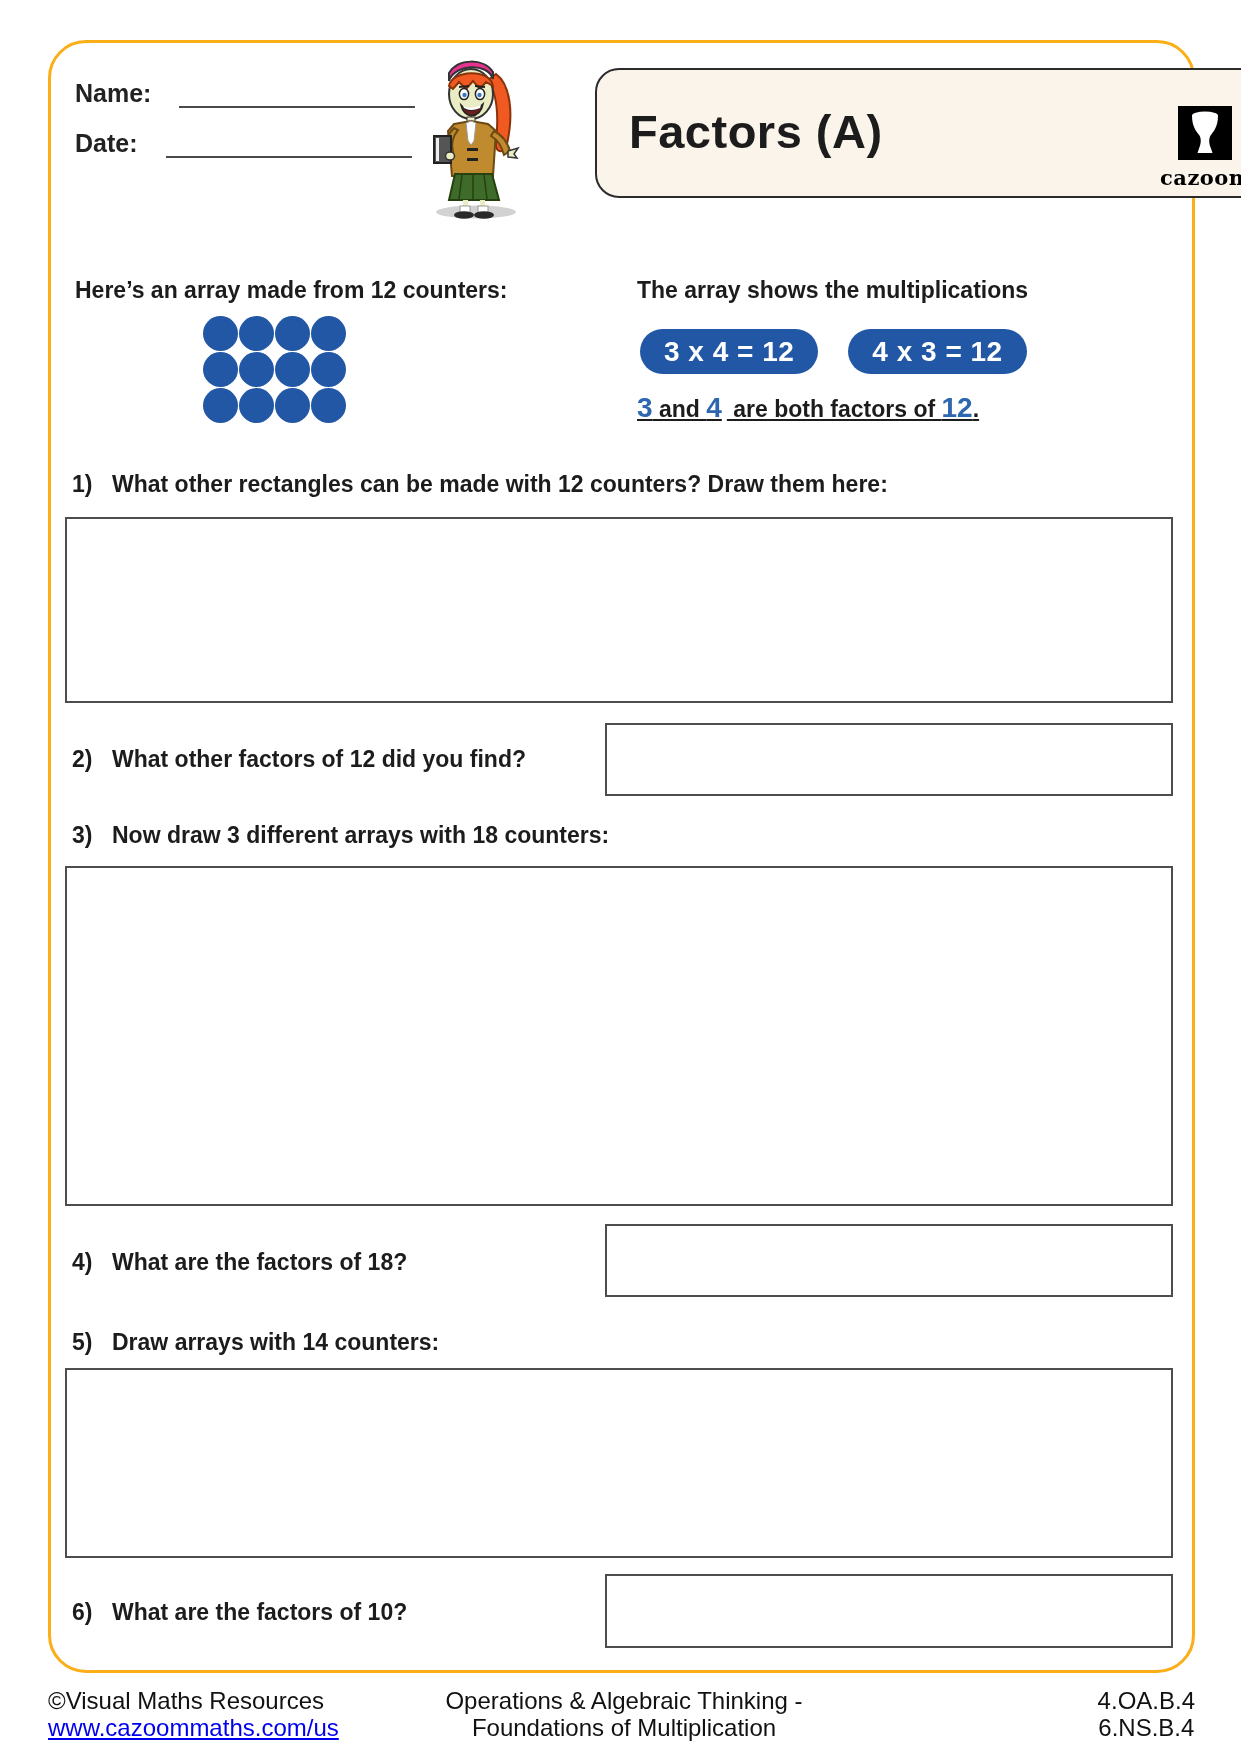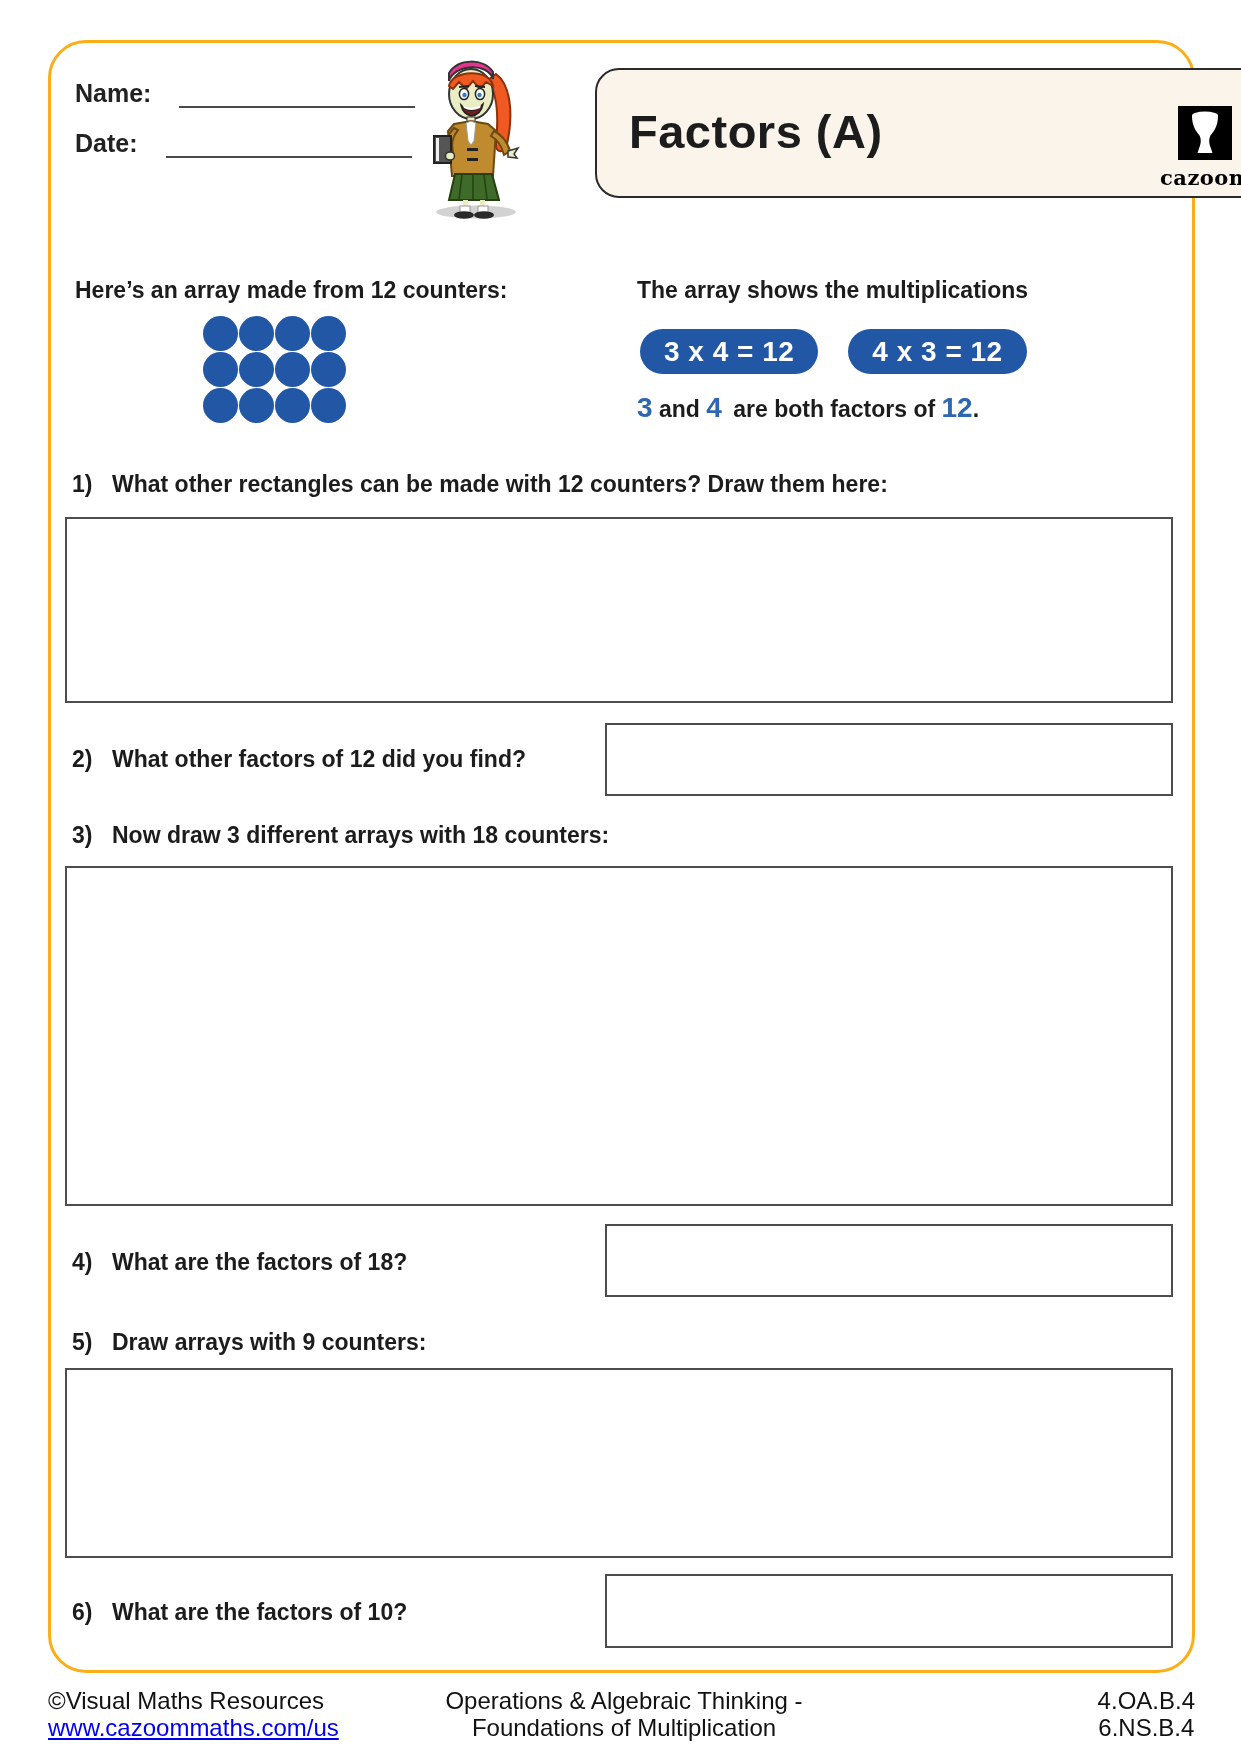--- a/index.html
+++ b/index.html
@@ -44,21 +44,21 @@
 
   .counter-grid { position:absolute; left:203px; top:316px; display:grid; gap:1px; }
   .dot { width:35px; height:35px; border-radius:50%; background:#2257A6; }
 
   .pill-row { position:absolute; left:640px; top:329px; display:flex; gap:30px; }
   .pill {
     height:45px; line-height:45px; padding:0 24px; border-radius:23px;
     background:#2257A6; color:#ffffff; font-size:28px; font-weight:bold;
     letter-spacing:0.5px;
   }
-  .factors-line { position:absolute; left:637px; top:392px; font-size:23px; font-weight:bold; }
+  .factors-line { position:absolute; left:637px; top:392px; font-size:23px; font-weight:bold;text-decoration:underline; }
   .factors-line .hl { color:#2E66B0; font-size:28px; }
   .factors-line .mid { margin-left:5px; }
 
   
   .q-label { position:absolute; display:flex; font-size:23px; font-weight:bold; color:#1c1c1c; }
   .q-num { width:40px; flex:0 0 40px; }
   .answer-box { position:absolute; background:#ffffff; border:2px solid #4d4d4d; }
 
   #q1-label { left:72px; top:471px; }
   #q1-box { left:65px; top:517px; width:1108px; height:186px; }
@@ -201,21 +201,21 @@
   <div class="answer-box" id="q3-box"></div>
 
   <div class="q-label" id="q4-label">
     <span class="q-num">4)</span>
     <span>What are the factors of 18?</span>
   </div>
   <div class="answer-box" id="q4-box"></div>
 
   <div class="q-label" id="q5-label">
     <span class="q-num">5)</span>
-    <span>Draw arrays with 9 counters:</span>
+    <span>Draw arrays with 14 counters:</span>
   </div>
   <div class="answer-box" id="q5-box"></div>
 
   <div class="q-label" id="q6-label">
     <span class="q-num">6)</span>
     <span>What are the factors of 10?</span>
   </div>
   <div class="answer-box" id="q6-box"></div>
 
   <div class="footer-col" id="footer-left">

